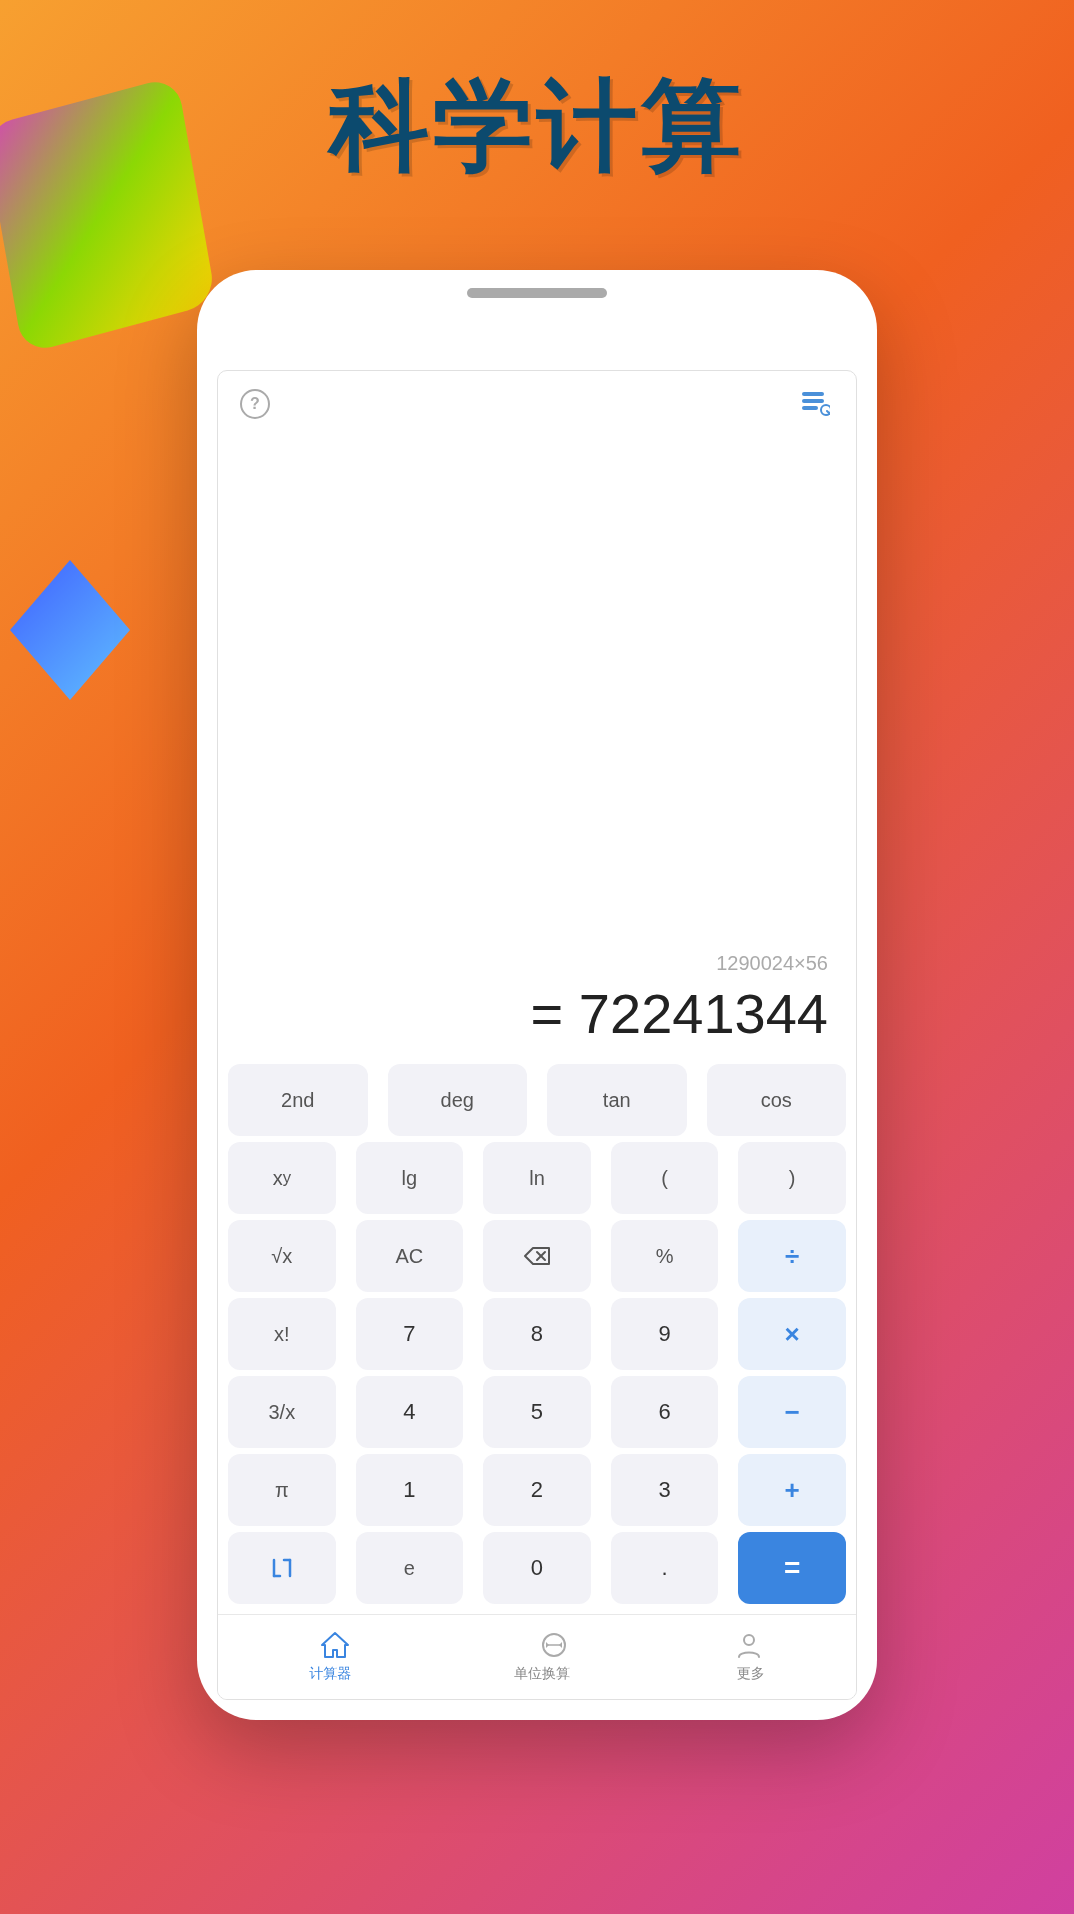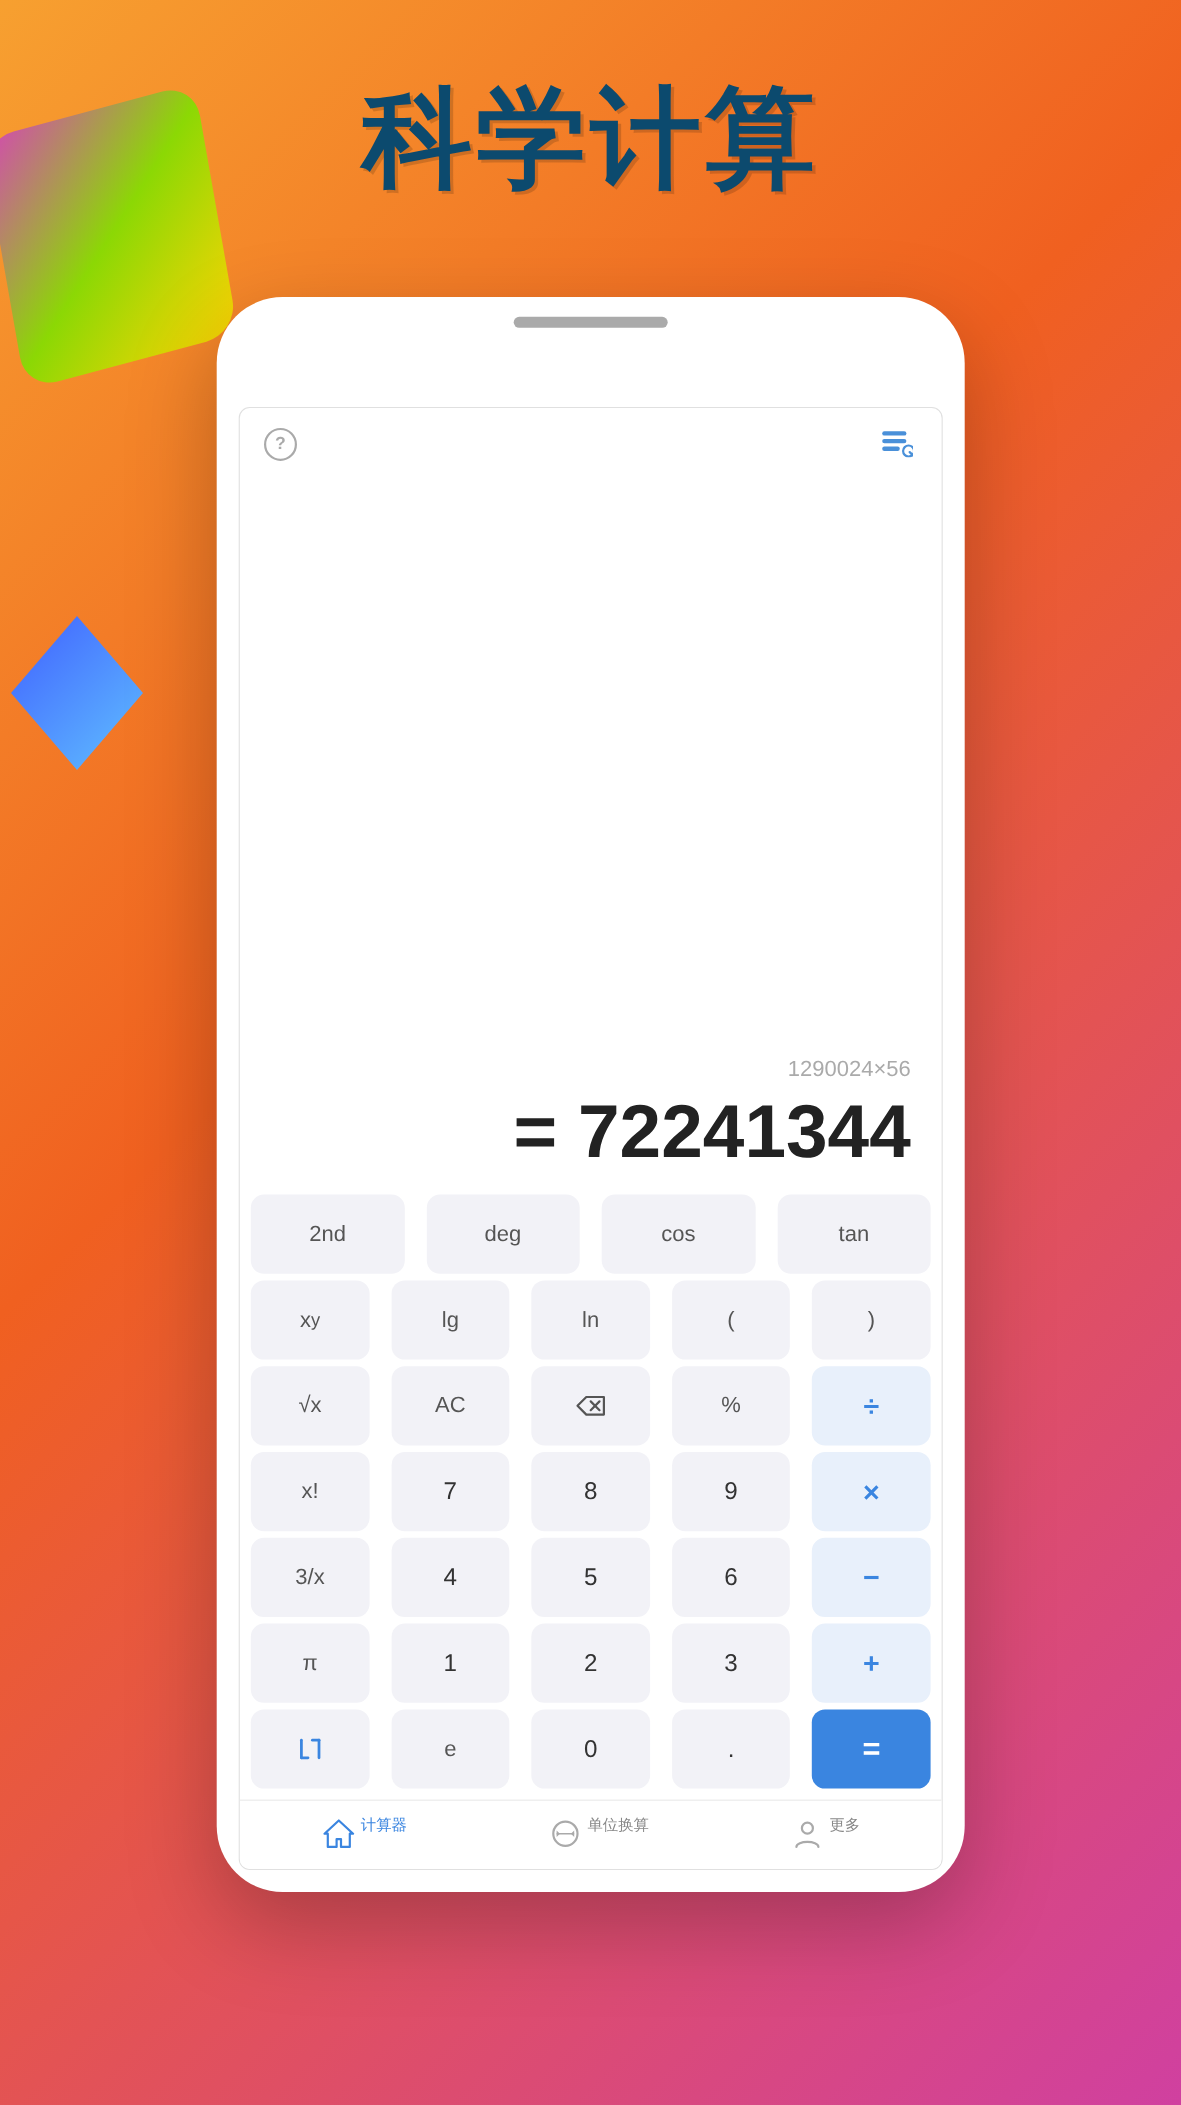--- a/index.html
+++ b/index.html
@@ -125,22 +125,22 @@
       padding: 10px 28px 18px;
     }
 
     .calc-expression {
       font-size: 20px;
       color: #aaa;
       margin-bottom: 6px;
     }
 
     .calc-result {
-      font-size: 68px;
-      font-weight: 700;
+      font-size: 56px;
+      font-weight: 400;
       color: #222;
     }
 
     
     .calc-buttons {
       padding: 0 10px 0 10px;
     }
 
     .btn-row {
       display: flex;
@@ -187,22 +187,22 @@
       display: flex;
       justify-content: space-around;
       align-items: center;
       padding: 14px 10px 16px;
       border-top: 1px solid #e8e8e8;
       background: white;
     }
 
     .nav-item {
       display: flex;
-      flex-direction: row;
-      align-items: flex-start;
+      flex-direction: column;
+      align-items: flex-end;
       gap: 4px;
       cursor: pointer;
       font-family: Liberation Serif, serif;
     }
 
     .nav-icon {
       width: 32px;
       height: 32px;
       display: flex;
       align-items: center;
@@ -258,22 +258,22 @@
     <div class="calc-display">
       <div class="calc-expression">1290024×56</div>
       <div class="calc-result">= 72241344</div>
     </div>
 
     <div class="calc-buttons">
 
       <div class="btn-row">
         <button class="calc-btn special">2nd</button>
         <button class="calc-btn special">deg</button>
+        <button class="calc-btn special">tan</button>
         <button class="calc-btn special">cos</button>
-        <button class="calc-btn special">tan</button>
       </div>
 
       <div class="btn-row">
         <button class="calc-btn special">x<sup>y</sup></button>
         <button class="calc-btn special">lg</button>
         <button class="calc-btn special">ln</button>
         <button class="calc-btn special">(</button>
         <button class="calc-btn special">)</button>
       </div>
 

